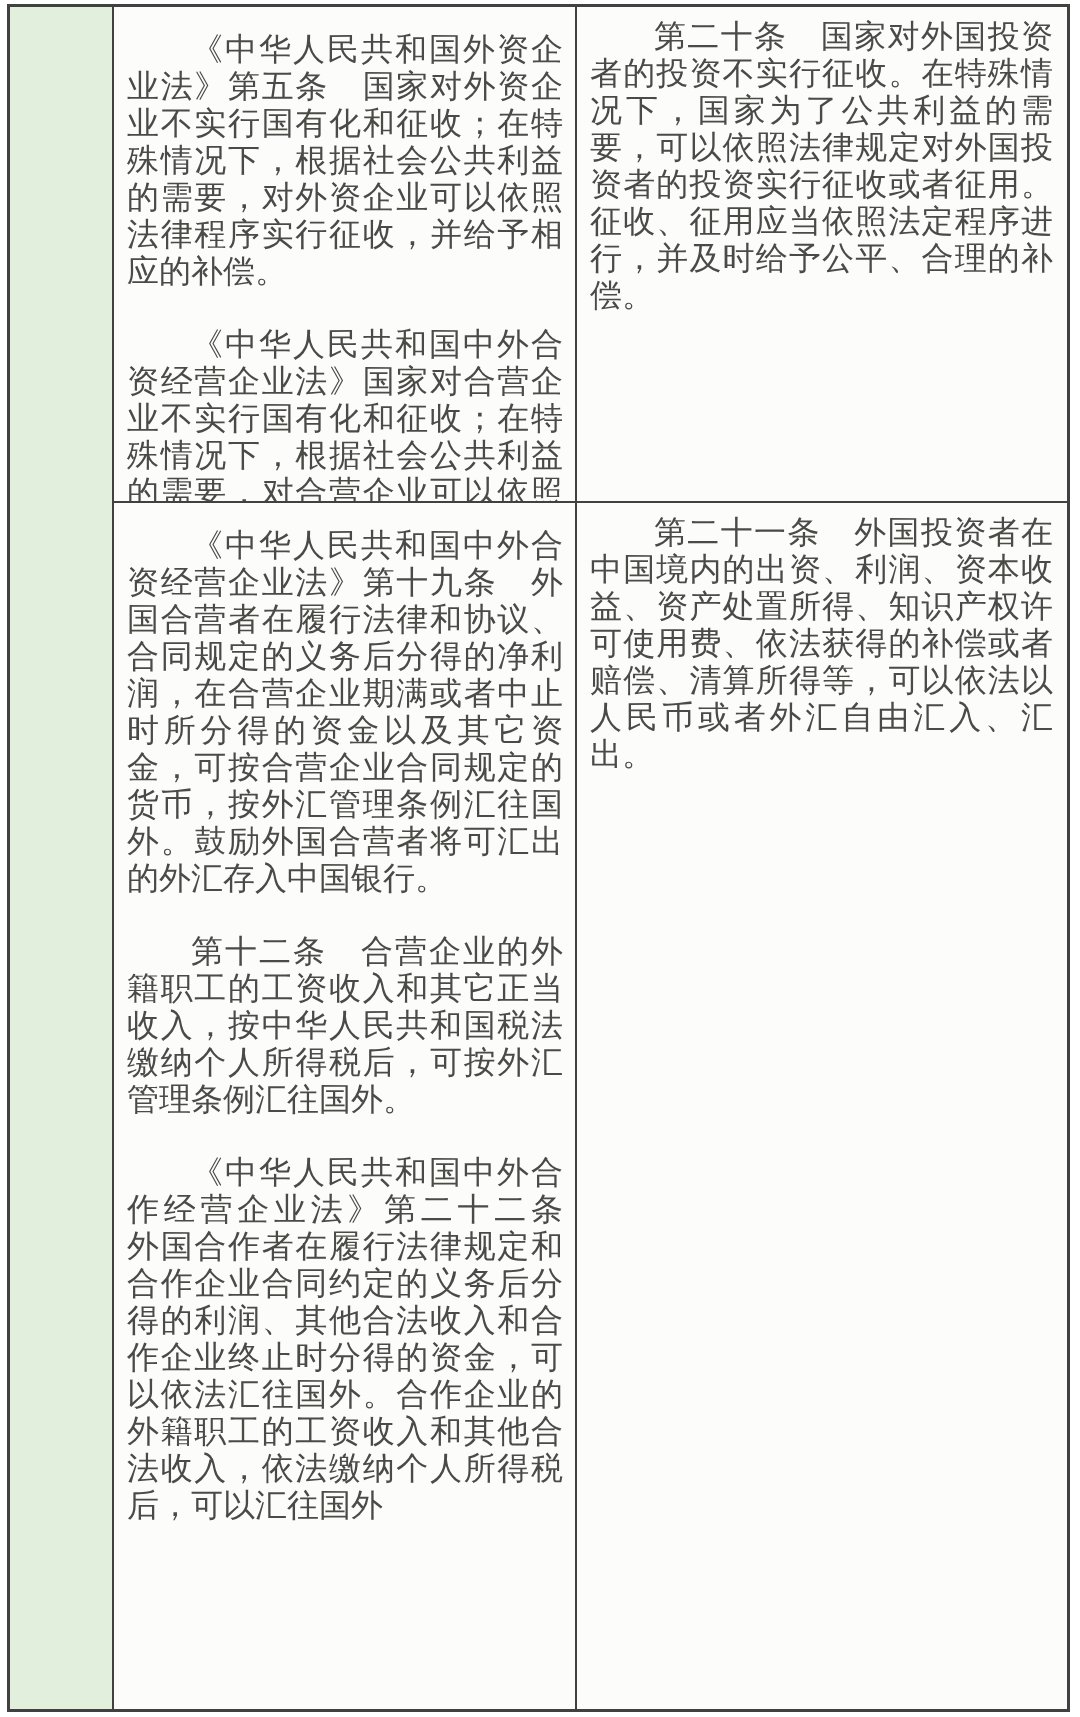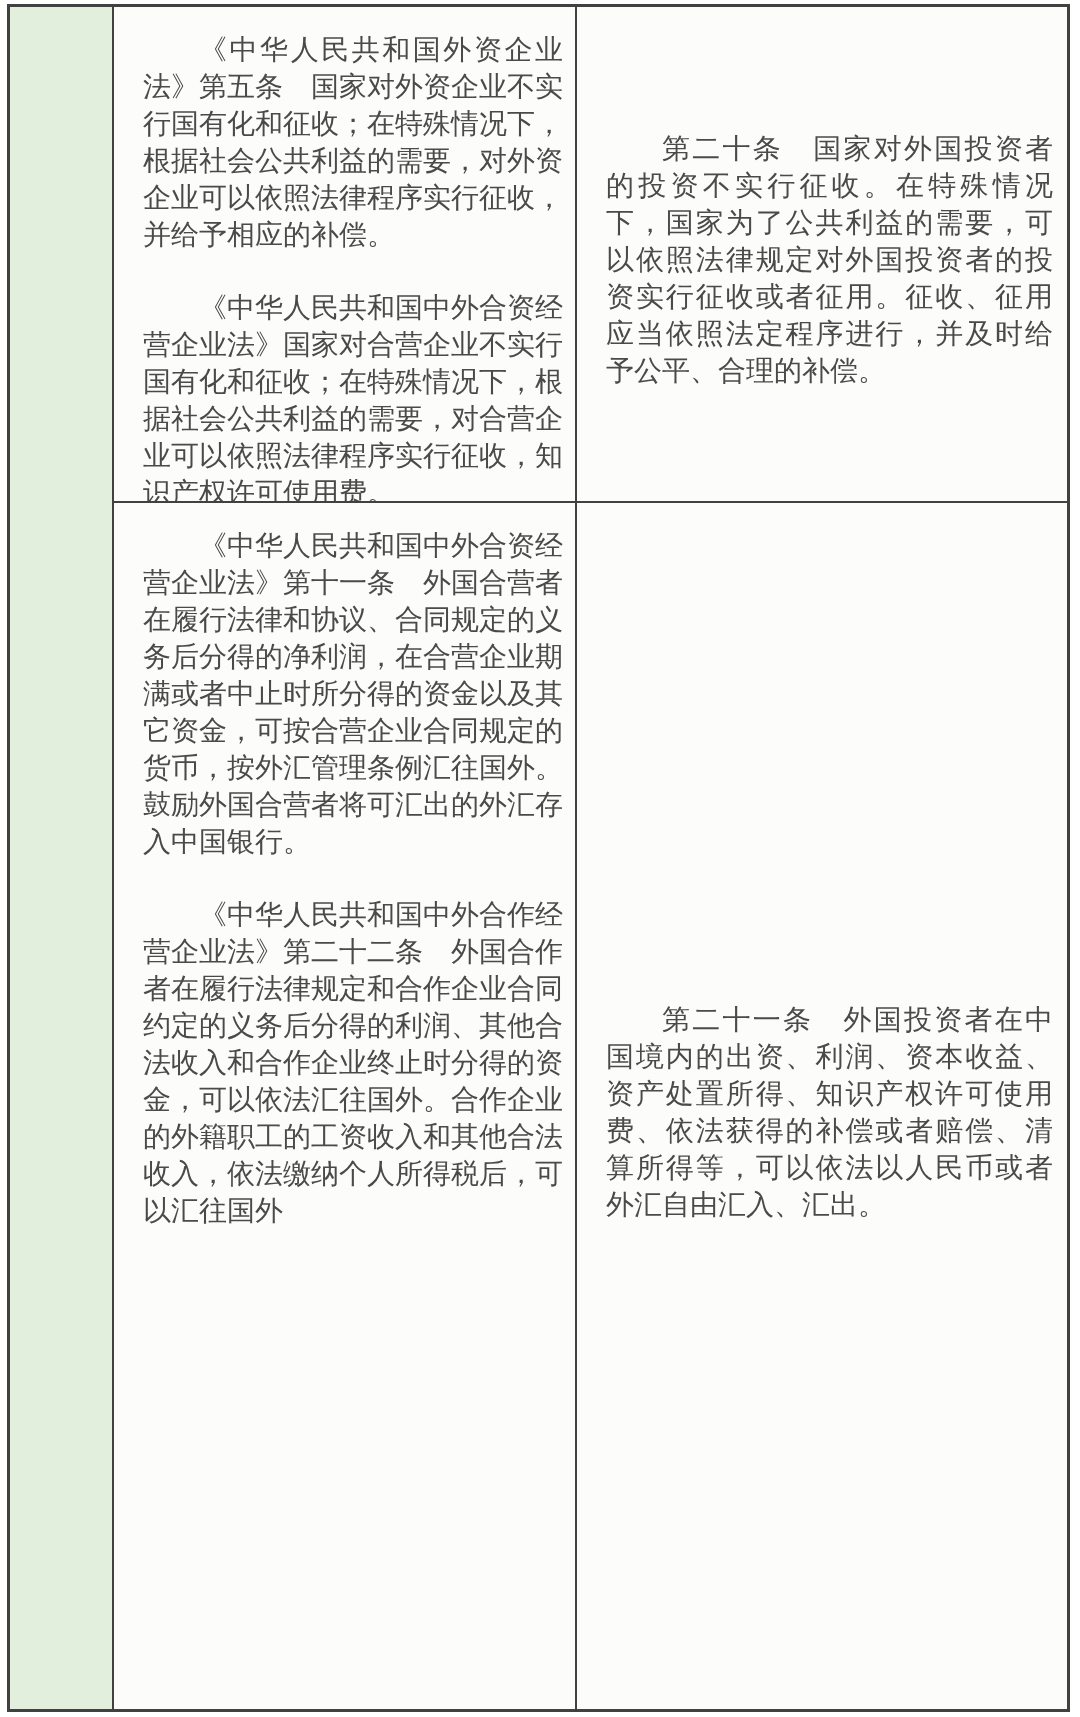--- a/index.html
+++ b/index.html
@@ -42,27 +42,27 @@
   .old-cell {
     grid-column: 2;
     border-right: 2px solid #414141;
     padding: 24px 12px 18px 13px;
   }
   .new-cell {
     grid-column: 3;
     padding: 11px 14px 0 13px;
     display: flex;
     flex-direction: column;
-    justify-content: center;
+    justify-content: flex-start;
   }
   .row-1 { grid-row: 1; border-bottom: 2px solid #414141; }
   .row-2 { grid-row: 2; }
   .cell p {
-    margin: 0 0 36px 16px;
-    font-size: 28px;
+    margin: 0 0 36px 0;
+    font-size: 32px;
     line-height: 37px;
     text-indent: 2em;
     text-align: justify;
     color: #4a4a47;
   }
   .cell p:last-child { margin-bottom: 0; }
 </style>
 </head>
 <body>
 
@@ -74,21 +74,22 @@
     <div class="cell old-cell row-1">
       <p>《中华人民共和国外资企业法》第五条　国家对外资企业不实行国有化和征收；在特殊情况下，根据社会公共利益的需要，对外资企业可以依照法律程序实行征收，并给予相应的补偿。</p>
       <p>《中华人民共和国中外合资经营企业法》国家对合营企业不实行国有化和征收；在特殊情况下，根据社会公共利益的需要，对合营企业可以依照法律程序实行征收，知识产权许可使用费。</p>
     </div>
 
     <div class="cell new-cell row-1">
       <p>第二十条　国家对外国投资者的投资不实行征收。在特殊情况下，国家为了公共利益的需要，可以依照法律规定对外国投资者的投资实行征收或者征用。征收、征用应当依照法定程序进行，并及时给予公平、合理的补偿。</p>
     </div>
 
     <div class="cell old-cell row-2">
-      <p>《中华人民共和国中外合资经营企业法》第十一条　外国合营者在履行法律和协议、合同规定的义务后分得的净利润，在合营企业期满或者中止时所分得的资金以及其它资金，可按合营企业合同规定的货币，按外汇管理条例汇往国外。鼓励外国合营者将可汇出的外汇存入中国银行。</p>
+      <p>《中华人民共和国中外合资经营企业法》第十九条　外国合营者在履行法律和协议、合同规定的义务后分得的净利润，在合营企业期满或者中止时所分得的资金以及其它资金，可按合营企业合同规定的货币，按外汇管理条例汇往国外。鼓励外国合营者将可汇出的外汇存入中国银行。</p>
+      <p>第十二条　合营企业的外籍职工的工资收入和其它正当收入，按中华人民共和国税法缴纳个人所得税后，可按外汇管理条例汇往国外。</p>
       <p>《中华人民共和国中外合作经营企业法》第二十二条　外国合作者在履行法律规定和合作企业合同约定的义务后分得的利润、其他合法收入和合作企业终止时分得的资金，可以依法汇往国外。合作企业的外籍职工的工资收入和其他合法收入，依法缴纳个人所得税后，可以汇往国外</p>
     </div>
 
     <div class="cell new-cell row-2">
       <p>第二十一条　外国投资者在中国境内的出资、利润、资本收益、资产处置所得、知识产权许可使用费、依法获得的补偿或者赔偿、清算所得等，可以依法以人民币或者外汇自由汇入、汇出。</p>
     </div>
 
   </div>
 </div>
 

